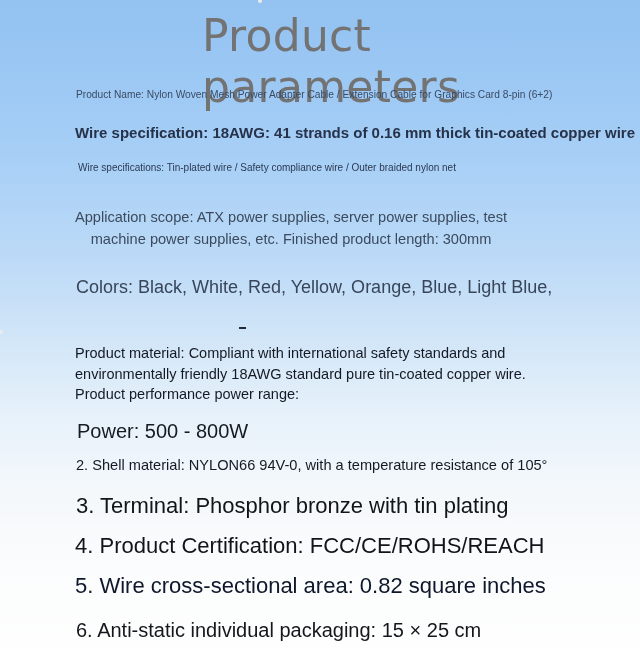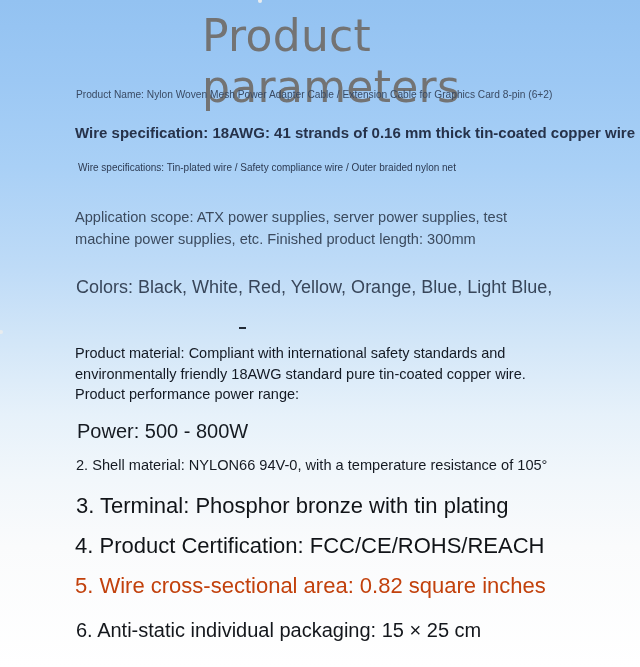--- a/index.html
+++ b/index.html
@@ -40,28 +40,28 @@
     }
     .line {
       position: absolute;
       left: 75px;
       white-space: nowrap;
       color: #2f3d52;
     }
     .l-name { top: 89px; font-size: 10.2px; left: 76px; color: #3a4b64; }
     .l-spec1 { top: 124px; font-size: 15px; color: #26324a; font-weight: bold; }
     .l-spec2 { top: 162px; font-size: 10px; left: 78px; color: #2c3a52; }
-    .l-app { top: 206px; font-size: 14.6px; line-height: 22px; color: #3b4a5e; }
+    .l-app { top: 206px; font-size: 14.6px; line-height: 22px; color: #3b4a5e; text-align: center; }
     .l-colors { top: 274px; font-size: 18px; line-height: 26px; left: 76px; color: #38465a; text-align: right; }
     .l-material { top: 343px; font-size: 14.5px; line-height: 20.5px; color: #141a24; }
     .l-power { top: 420px; font-size: 20px; left: 77px; color: #161b22; }
     .l-shell { top: 457px; font-size: 14.6px; left: 76px; color: #151a22; }
     .l-terminal { top: 493px; font-size: 22px; left: 76px; color: #111418; }
     .l-cert { top: 533px; font-size: 22px; left: 75px; color: #111418; }
-    .l-area { top: 573px; font-size: 22px; left: 75px; color: #c2410c; }
+    .l-area { top: 573px; font-size: 22px; left: 75px; color: #0f172a; }
     .l-pack { top: 619px; font-size: 20px; left: 76px; color: #14171c; }
     .dash {
       position: absolute;
       left: 239px;
       top: 327px;
       width: 7px;
       height: 1.5px;
       background: #222a36;
     }
     .dot {

